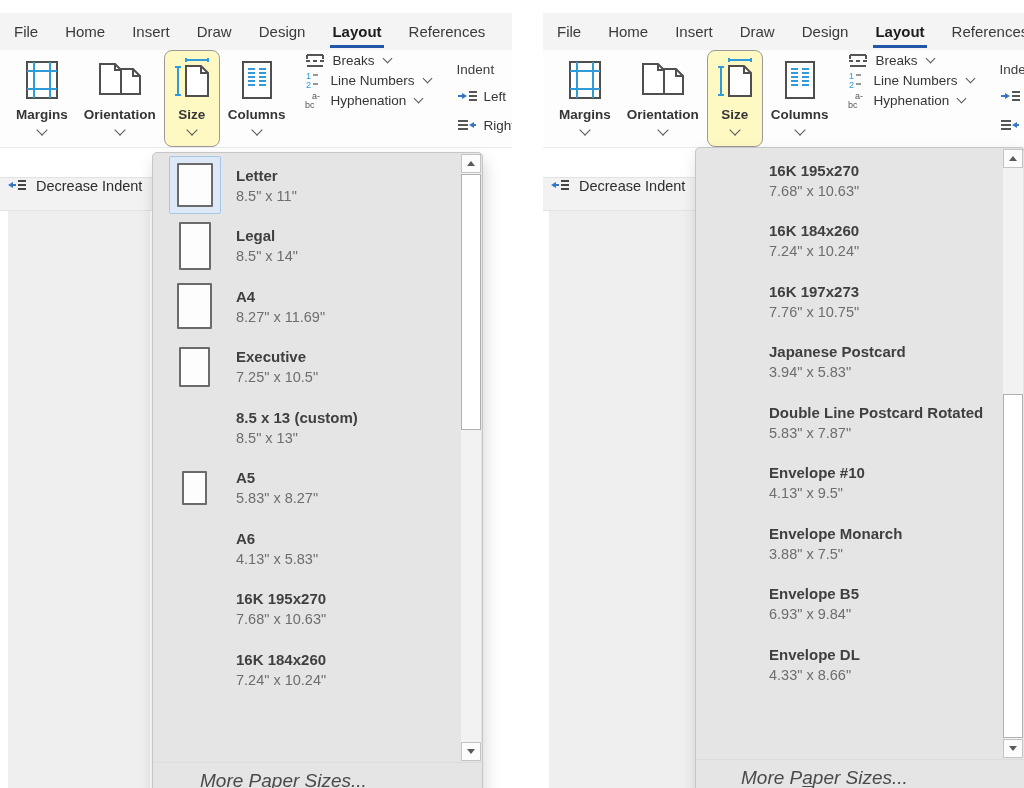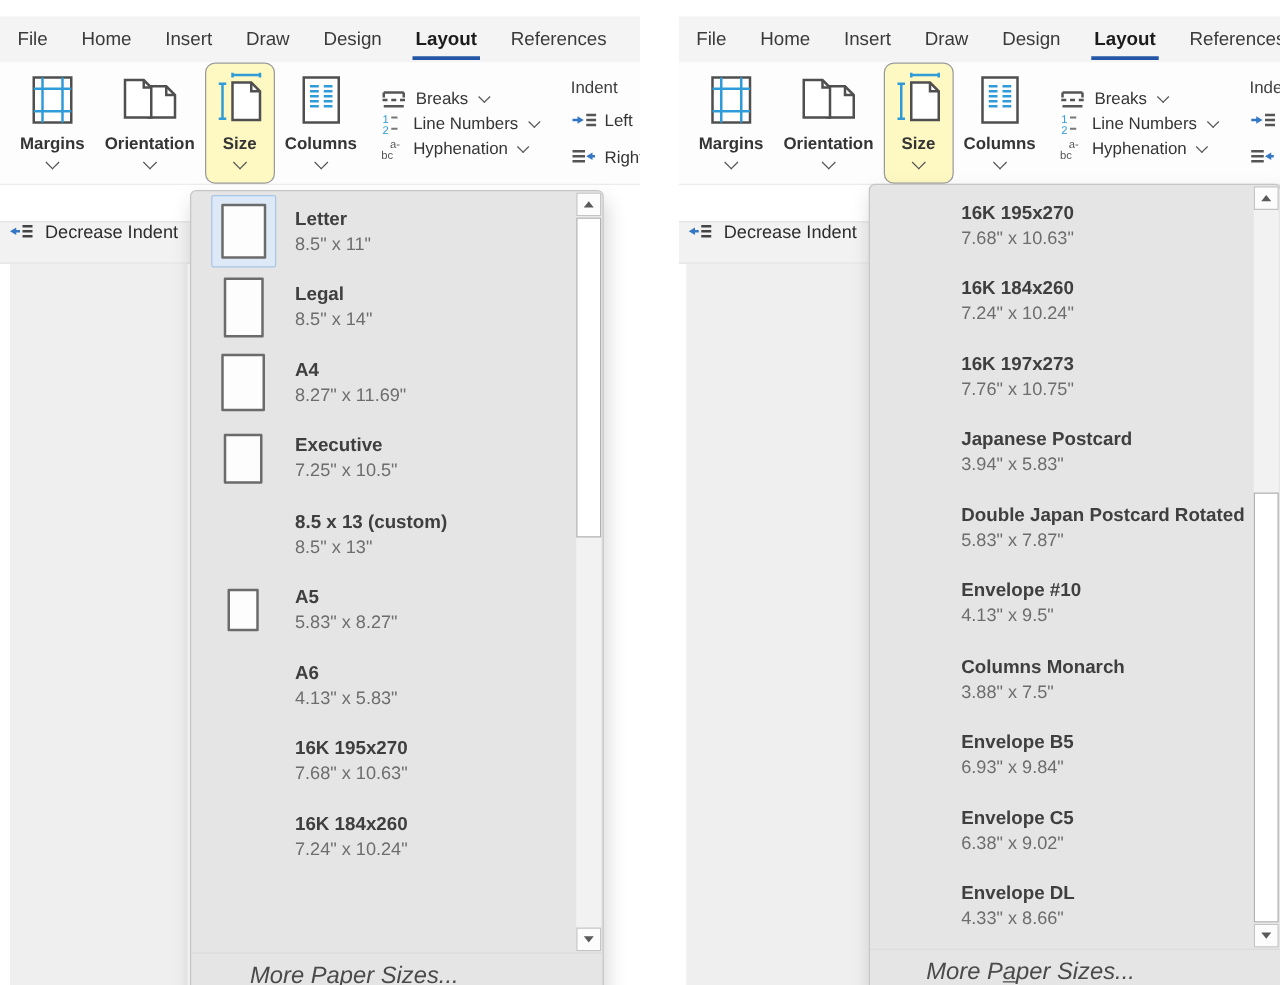--- a/index.html
+++ b/index.html
@@ -22,21 +22,21 @@
   .ribbon{position:absolute;top:37px;left:0;right:0;height:97px;background:#fdfdfd;
           display:flex;align-items:stretch;padding-left:8px;border-bottom:1px solid #ececec;white-space:nowrap;}
   .bigbtn{display:flex;flex-direction:column;align-items:center;justify-content:flex-start;
           padding:5px 7px 2px;border:1px solid transparent;border-radius:8px;font-weight:bold;}
   .bigbtn .bicon{height:48px;display:flex;align-items:center;}
   .bigbtn .blabel{font-size:13.5px;color:#353535;margin-top:3px;}
   .bigbtn.selected{background:#fef9c3;border:1px solid #9a9a9a;}
   .chev{width:7px;height:7px;border-right:1.6px solid #565656;border-bottom:1.6px solid #565656;
         transform:rotate(45deg);display:inline-block;flex:none;}
   .bigbtn .chev{margin-top:4px;}
-  .smallcol{display:flex;flex-direction:column;justify-content:center;gap:0;margin-left:10px;}
+  .smallcol{display:flex;flex-direction:column;justify-content:flex-start;gap:0;margin-left:10px;}
   .smallbtn{display:flex;align-items:center;gap:7px;font-size:13.5px;color:#353535;height:20px;}
   .smallbtn .chev{width:6px;height:6px;margin-left:2px;margin-top:-3px;}
   .vdiv{width:1px;background:#e0e0e0;margin:6px 12px 6px 14px;}
   .indentcol{display:flex;flex-direction:column;justify-content:center;gap:9px;}
   .indent-title{font-size:13.5px;color:#3d3d3d;}
 
   
   .dibar{position:absolute;top:164px;left:0;height:32px;background:#f2f2f2;
          border-top:1px solid #e2e2e2;border-bottom:1px solid #e2e2e2;
          display:flex;align-items:flex-start;gap:9px;padding-left:7px;font-size:14.5px;color:#2d2d2d;white-space:nowrap;}
@@ -473,50 +473,43 @@
         <div class="item">
           <div class="icon-cell"></div>
           <div class="txt">
               <div class="nm">Japanese Postcard</div>
               <div class="dm">3.94" x 5.83"</div>
             </div>
         </div>
         <div class="item">
           <div class="icon-cell"></div>
           <div class="txt">
-              <div class="nm">Double Japan Postcard Rotated</div>
+              <div class="nm">Double Line Postcard Rotated</div>
               <div class="dm">5.83" x 7.87"</div>
             </div>
         </div>
         <div class="item">
           <div class="icon-cell"></div>
           <div class="txt">
               <div class="nm">Envelope #10</div>
               <div class="dm">4.13" x 9.5"</div>
             </div>
         </div>
         <div class="item">
           <div class="icon-cell"></div>
           <div class="txt">
-              <div class="nm">Columns Monarch</div>
+              <div class="nm">Envelope Monarch</div>
               <div class="dm">3.88" x 7.5"</div>
             </div>
         </div>
         <div class="item">
           <div class="icon-cell"></div>
           <div class="txt">
               <div class="nm">Envelope B5</div>
               <div class="dm">6.93" x 9.84"</div>
-            </div>
-        </div>
-        <div class="item">
-          <div class="icon-cell"></div>
-          <div class="txt">
-              <div class="nm">Envelope C5</div>
-              <div class="dm">6.38" x 9.02"</div>
             </div>
         </div>
         <div class="item">
           <div class="icon-cell"></div>
           <div class="txt">
               <div class="nm">Envelope DL</div>
               <div class="dm">4.33" x 8.66"</div>
             </div>
         </div>
 

